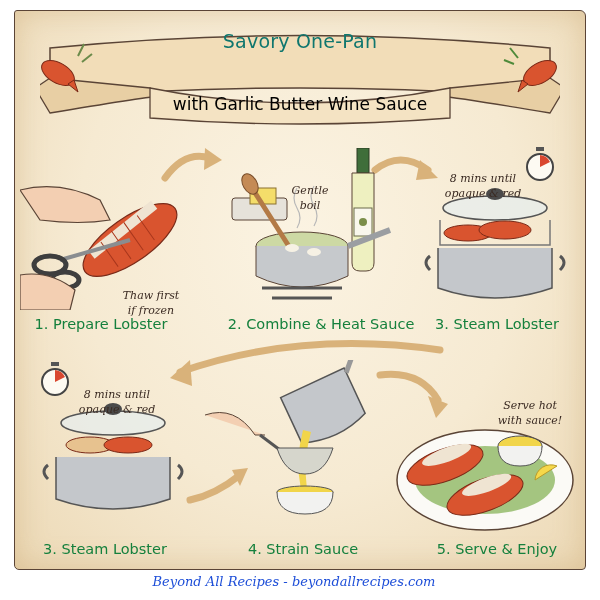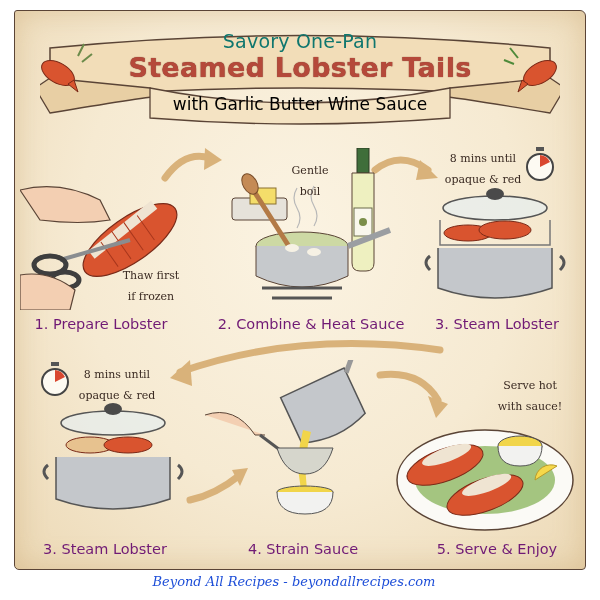--- a/index.html
+++ b/index.html
@@ -27,25 +27,25 @@
     position: absolute; top: 34px; left: 0; width: 520px; text-align: center;
     font-size: 27px; font-weight: bold; color: #b5493a; letter-spacing: 0.3px;
     text-shadow: 0 0 1px #6a2a20;
   }
   .banner-line3 {
     position: absolute; top: 76px; left: 0; width: 520px; text-align: center;
     font-size: 17px; color: #000000;
   }
 
   .step-label {
-    position: absolute; font-size: 14.5px; color: #701a75; text-align: center; white-space: nowrap;
+    position: absolute; font-size: 14.5px; color: #15803d; text-align: center; white-space: nowrap;
   }
   .note {
-    position: absolute; font-family: "DejaVu Serif", serif; 
-    font-size: 11px; line-height: 21px; color: #3a2a22; text-align: center;
+    position: absolute; font-family: "DejaVu Serif", serif; font-style: italic;
+    font-size: 11px; line-height: 15px; color: #3a2a22; text-align: center; margin-top: 23px;
   }
   .illus { position: absolute; }
   .footer {
     position: absolute; top: 574px; left: 0; width: 588px; text-align: center;
     font-family: "DejaVu Serif", serif; font-style: italic; font-size: 13px; color: #1d4ed8;
   }
 </style>
 </head>
 <body>
 
@@ -64,21 +64,20 @@
       <path d="M38 38 l6 -12 M42 44 l10 -8" stroke="#6b8b4a" stroke-width="2"></path>
     </g>
 
     <g>
       <ellipse cx="500" cy="55" rx="18" ry="10" fill="#d9542f" stroke="#7a2a18" transform="rotate(-30 500 55)"></ellipse>
       <path d="M488 66 l-10 8 l4 -12 z" fill="#d9542f" stroke="#7a2a18"></path>
       <path d="M478 40 l-8 -10 M474 46 l-10 -4" stroke="#4f8a3a" stroke-width="2"></path>
     </g>
   </svg>
   <div class="banner-line1">Savory One-Pan</div>
-  <div class="banner-title">Steamed Lobster Tails</div>
   <div class="banner-line3">with Garlic Butter Wine Sauce</div>
 </div>
 
 <svg class="illus" style="left:0;top:0" width="600" height="600">
   <g fill="none" stroke="#d9b27a" stroke-width="7" stroke-linecap="round">
     <path d="M165 178 Q185 150 210 158"></path>
     <path d="M375 170 Q400 150 428 170"></path>
     <path d="M440 350 Q300 330 180 372"></path>
     <path d="M190 500 Q215 495 240 475"></path>
     <path d="M380 375 Q420 370 438 400"></path>
@@ -118,21 +117,21 @@
   <ellipse cx="80" cy="98" rx="46" ry="14" fill="#cdd9a4" stroke="#5a4436"></ellipse>
   <path d="M34 98 v30 q46 22 92 0 v-30" fill="#c6c9cc" stroke="#5a4436"></path>
   <path d="M126 98 L168 82" stroke="#9b9ea2" stroke-width="6"></path>
   <path d="M30 40 L68 100" stroke="#b37a46" stroke-width="5" stroke-linecap="round"></path>
   <ellipse cx="28" cy="36" rx="7" ry="11" fill="#c48a55" stroke="#7a4e2a" transform="rotate(-30 28 36)"></ellipse>
   <ellipse cx="70" cy="100" rx="7" ry="4" fill="#f6f1e4"></ellipse>
   <ellipse cx="92" cy="104" rx="7" ry="4" fill="#f6f1e4"></ellipse>
   <path d="M40 140 h80 M50 150 h60" stroke="#555" stroke-width="3"></path>
 </svg>
 <div class="note" style="left:285px;top:160px;width:50px">Gentle<br>boil</div>
-<div class="step-label" style="left:216px;top:316px;width:190px">2. Combine &amp; Heat Sauce</div>
+<div class="step-label" style="left:226px;top:316px;width:190px">2. Combine &amp; Heat Sauce</div>
 
 <svg class="illus" style="left:420px;top:178px" width="150" height="140" viewBox="0 0 150 140">
   <ellipse cx="75" cy="30" rx="52" ry="12" fill="#e6eef0" fill-opacity="0.7" stroke="#555" stroke-width="1.5"></ellipse>
   <ellipse cx="75" cy="16" rx="9" ry="6" fill="#4a4a4a"></ellipse>
   <ellipse cx="48" cy="55" rx="24" ry="8" fill="#d9542f" stroke="#7a2a18"></ellipse>
   <ellipse cx="85" cy="52" rx="26" ry="9" fill="#d9542f" stroke="#7a2a18"></ellipse>
   <path d="M20 42 v25 h110 v-25" fill="none" stroke="#777" stroke-width="1.5"></path>
   <path d="M18 70 v40 q57 20 114 0 v-40" fill="#c4c7cb" stroke="#555" stroke-width="1.5"></path>
   <path d="M10 78 q-8 6 0 14 M140 78 q8 6 0 14" fill="none" stroke="#555" stroke-width="3"></path>
 </svg>

